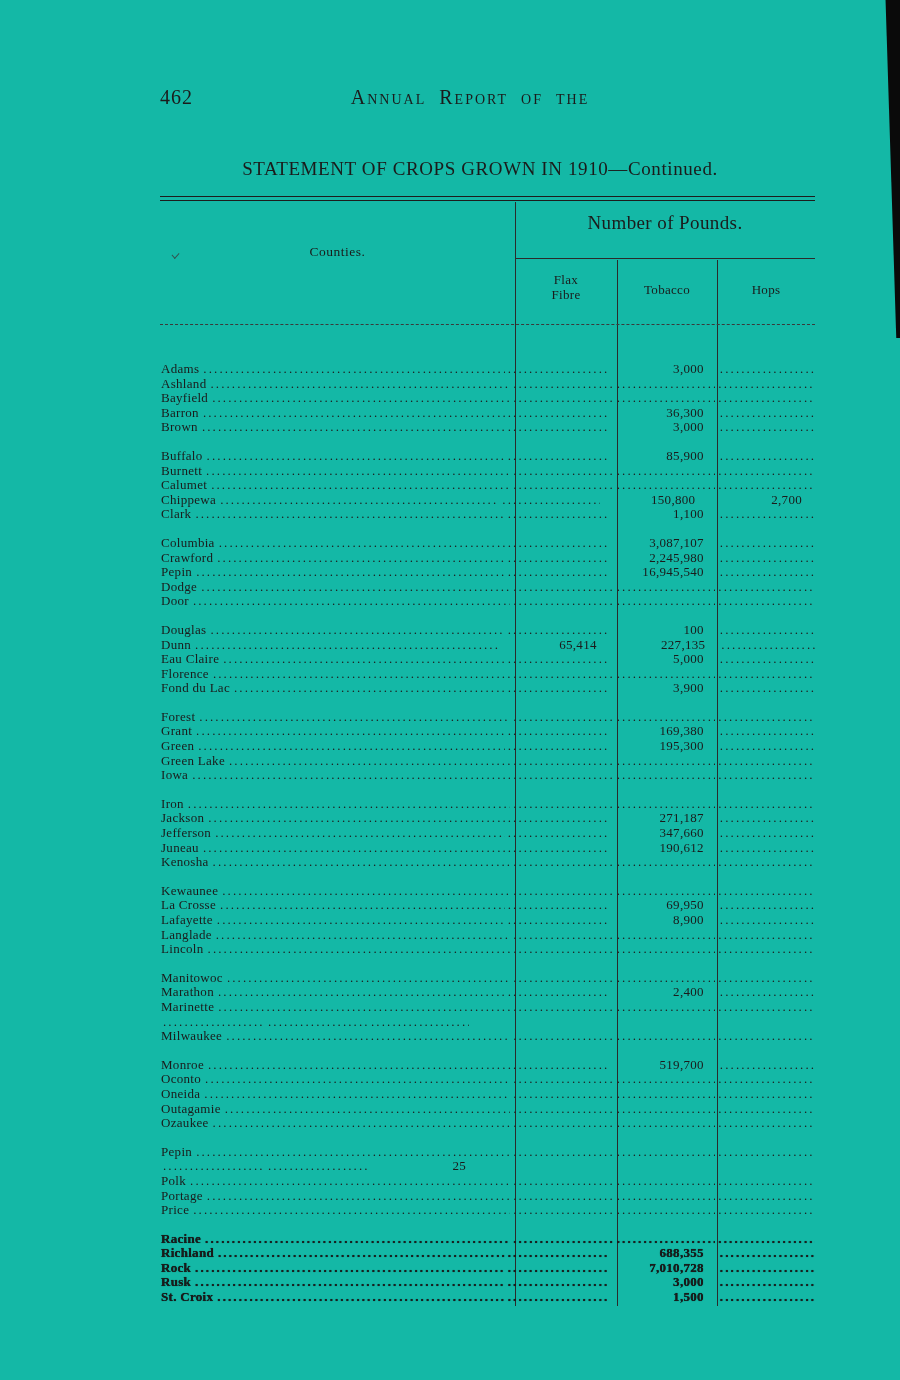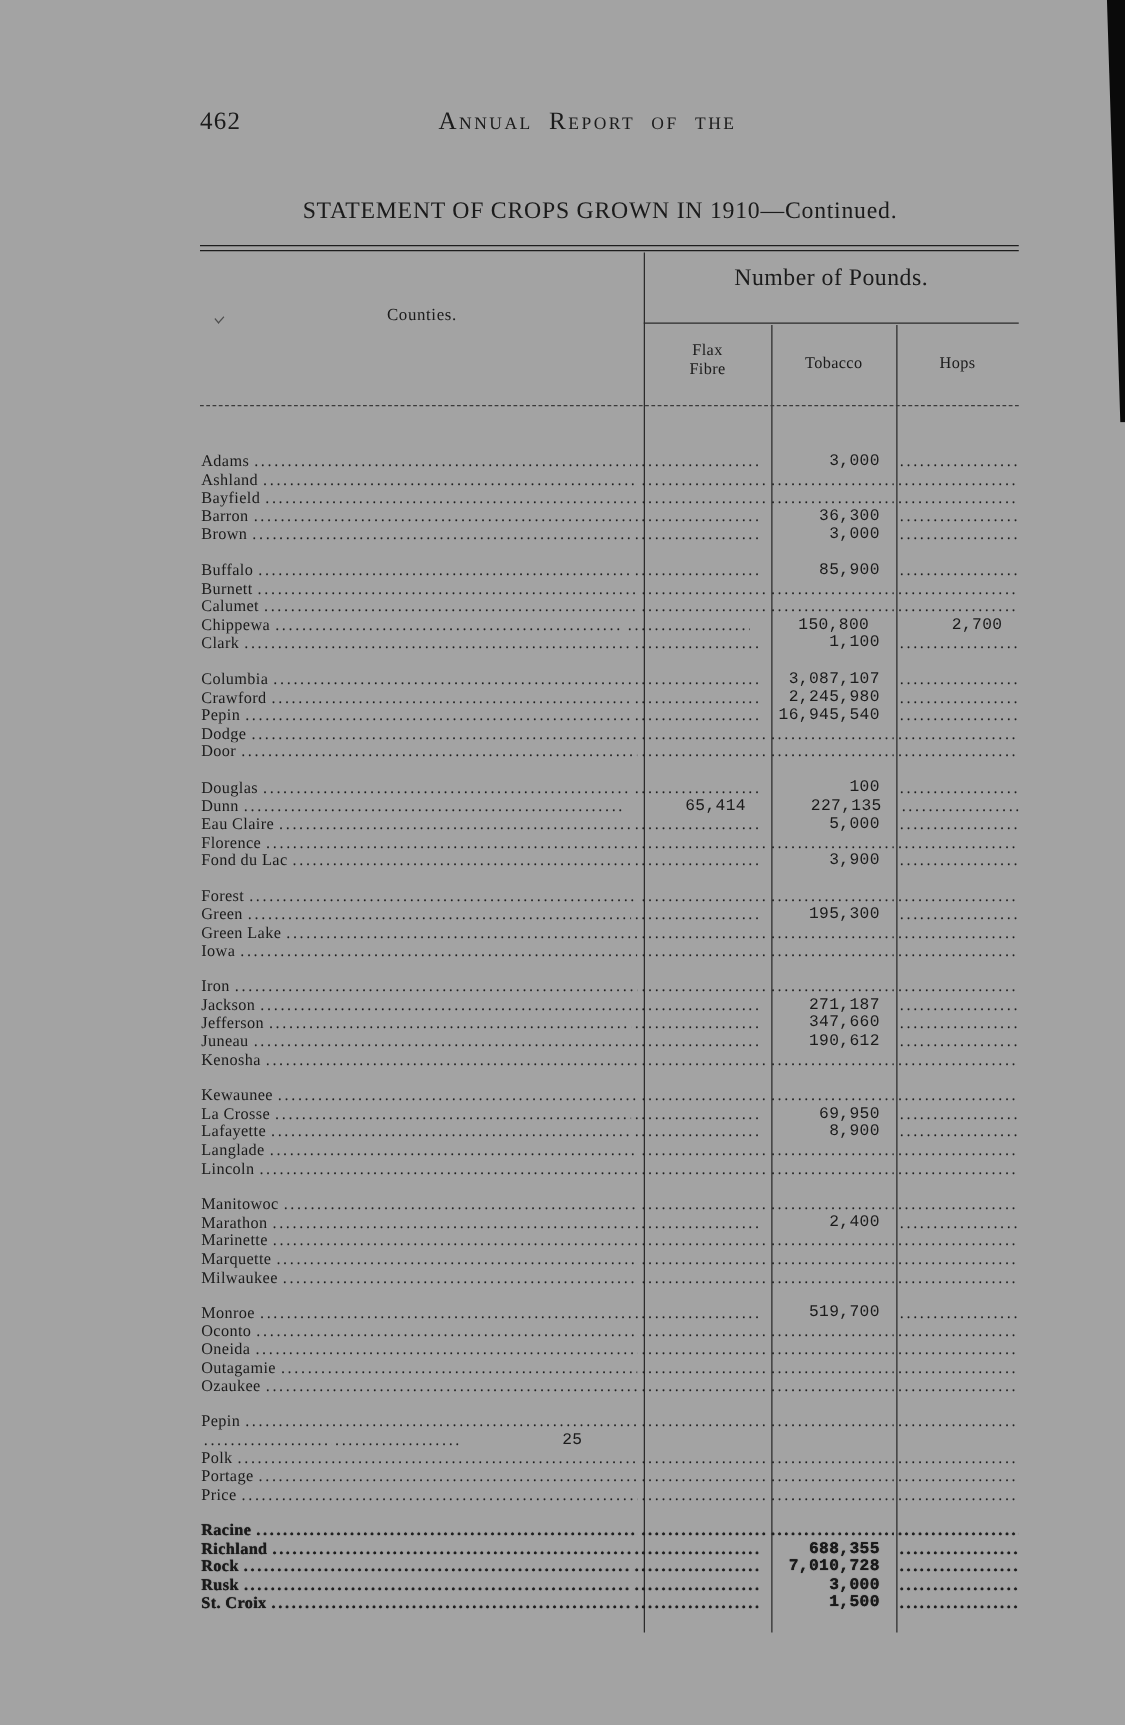--- a/index.html
+++ b/index.html
@@ -5,21 +5,21 @@
   html,body{margin:0;padding:0;}
   body{
     background:#e8e6e1;
     font-family:"Liberation Serif","DejaVu Serif",serif;
     -webkit-font-smoothing:antialiased;
   }
   .page{
     position:relative;
     width:900px;height:1380px;
     margin:0 auto;
-    background:#a3a3a3;
+    background:#14b8a6;
     color:#1b1b1b;
     overflow:hidden;
   }
   
   .wedge{
     position:absolute;top:0;right:0;
     width:17px;height:338px;
     background:#0a0a0a;
     clip-path:polygon(15% 0,100% 0,100% 100%,78% 100%);
   }
@@ -100,21 +100,21 @@
   .leader::after,.cell.empty::after{
     content:"...................................................................................................";
     letter-spacing:2.1px;
     color:#1e1e1e;
   }
   .cell{overflow:hidden;}
   .c-flax{width:102px;}
   .c-tobacco{width:100px;}
   .c-hops{width:98px;}
   .cell.empty{padding-left:3px;}
-  .cell.val{text-align:right;padding-right:13px;letter-spacing:.3px;font-family:Liberation Mono, monospace;}
+  .cell.val{text-align:right;padding-right:13px;letter-spacing:.3px;}
 </style>
 </head>
 <body>
 
 <div class="page">
 
   <div class="wedge"></div>
 
   <div class="running-head">
     <span class="pageno">462</span>
@@ -336,20 +336,29 @@
             <span class="c-county">
               <span class="cname">Forest</span>
               <span class="leader"></span>
             </span>
             <span class="cell c-flax empty"></span>
             <span class="cell c-tobacco empty"></span>
             <span class="cell c-hops empty"></span>
           </div>
           <div class="row">
             <span class="c-county">
+              <span class="cname">Grant</span>
+              <span class="leader"></span>
+            </span>
+            <span class="cell c-flax empty"></span>
+            <span class="cell c-tobacco val">169,380</span>
+            <span class="cell c-hops empty"></span>
+          </div>
+          <div class="row">
+            <span class="c-county">
               <span class="cname">Green</span>
               <span class="leader"></span>
             </span>
             <span class="cell c-flax empty"></span>
             <span class="cell c-tobacco val">195,300</span>
             <span class="cell c-hops empty"></span>
           </div>
           <div class="row">
             <span class="c-county">
               <span class="cname">Green Lake</span>
@@ -485,24 +494,20 @@
           <div class="row">
             <span class="c-county">
               <span class="cname">Marinette</span>
               <span class="leader"></span>
             </span>
             <span class="cell c-flax empty"></span>
             <span class="cell c-tobacco empty"></span>
             <span class="cell c-hops empty"></span>
           </div>
           <div class="row">
-            <span class="c-county">
-              <span class="cname">Marquette</span>
-              <span class="leader"></span>
-            </span>
             <span class="cell c-flax empty"></span>
             <span class="cell c-tobacco empty"></span>
             <span class="cell c-hops empty"></span>
           </div>
           <div class="row">
             <span class="c-county">
               <span class="cname">Milwaukee</span>
               <span class="leader"></span>
             </span>
             <span class="cell c-flax empty"></span>

